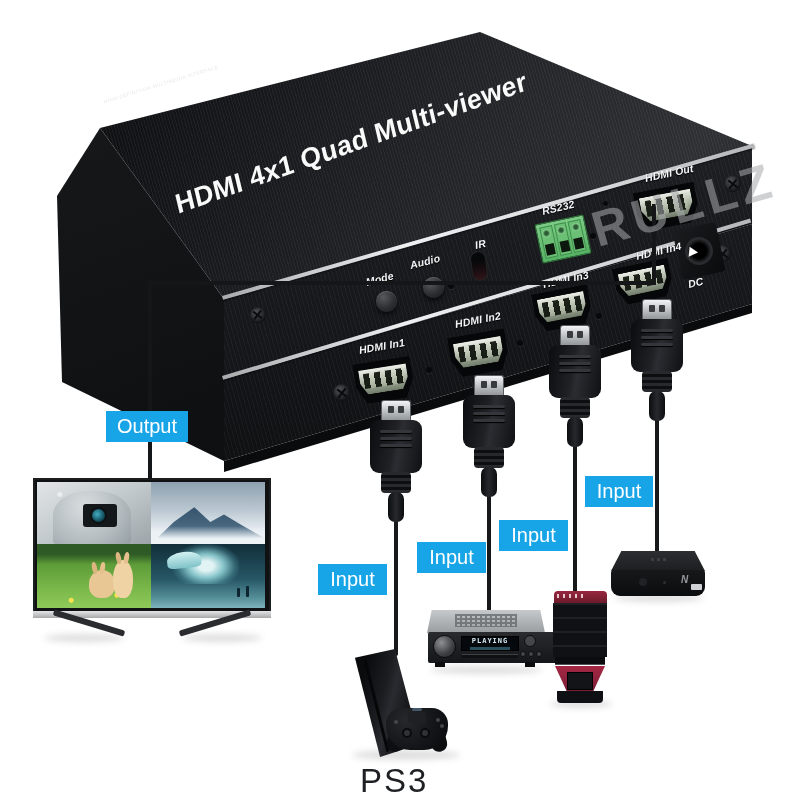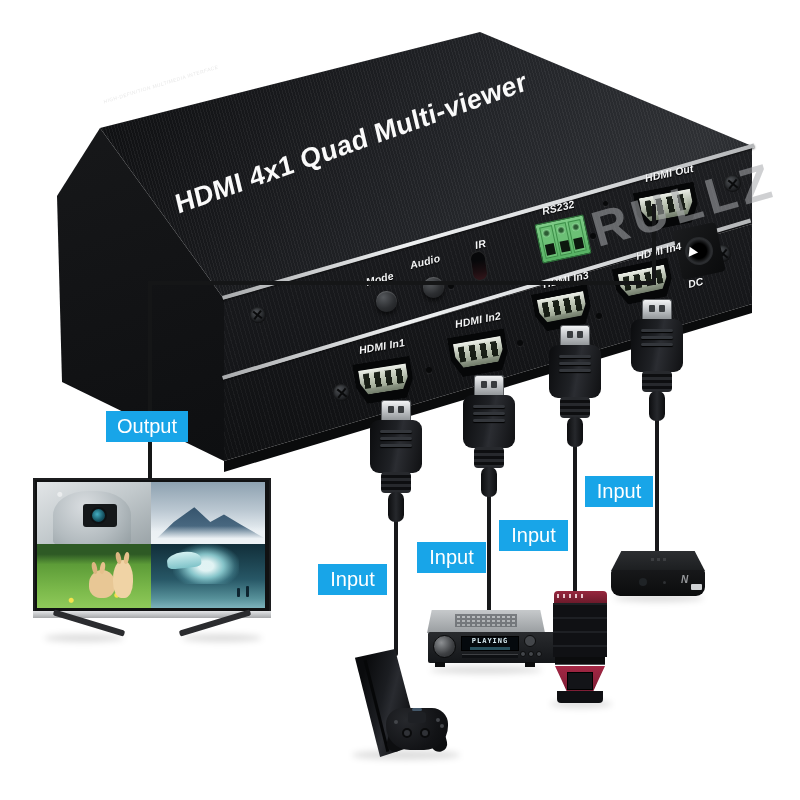--- a/index.html
+++ b/index.html
@@ -398,20 +398,21 @@
     <div class="pad-body"></div>
     <div class="padlight"></div>
       <div class="padtouch"></div>
     <div class="stick" style="left:16px;top:28px;"></div>
     <div class="stick" style="left:34px;top:28px;"></div>
     <div class="pdot" style="left:8px;top:20px;"></div>
     <div class="pdot" style="left:50px;top:18px;"></div>
     <div class="pdot" style="left:54px;top:24px;"></div>
   </div>
   <div class="shadow" style="left:352px;top:750px;width:108px;height:10px;"></div>
+  <div class="ps3-label">PS3</div>
 
   <div class="recv">
     <div class="r-top"></div>
       <div class="r-vent"></div>
     <div class="r-front">
       <div class="r-knob"></div>
       <div class="r-disp"><span>PLAYING</span><div class="r-dim"></div></div>
       <div class="r-btn" style="left:96px;top:3px;width:12px;height:12px;"></div>
       <div class="r-btn" style="left:92px;top:19px;width:6px;height:6px;"></div>
       <div class="r-btn" style="left:100px;top:19px;width:6px;height:6px;"></div>

